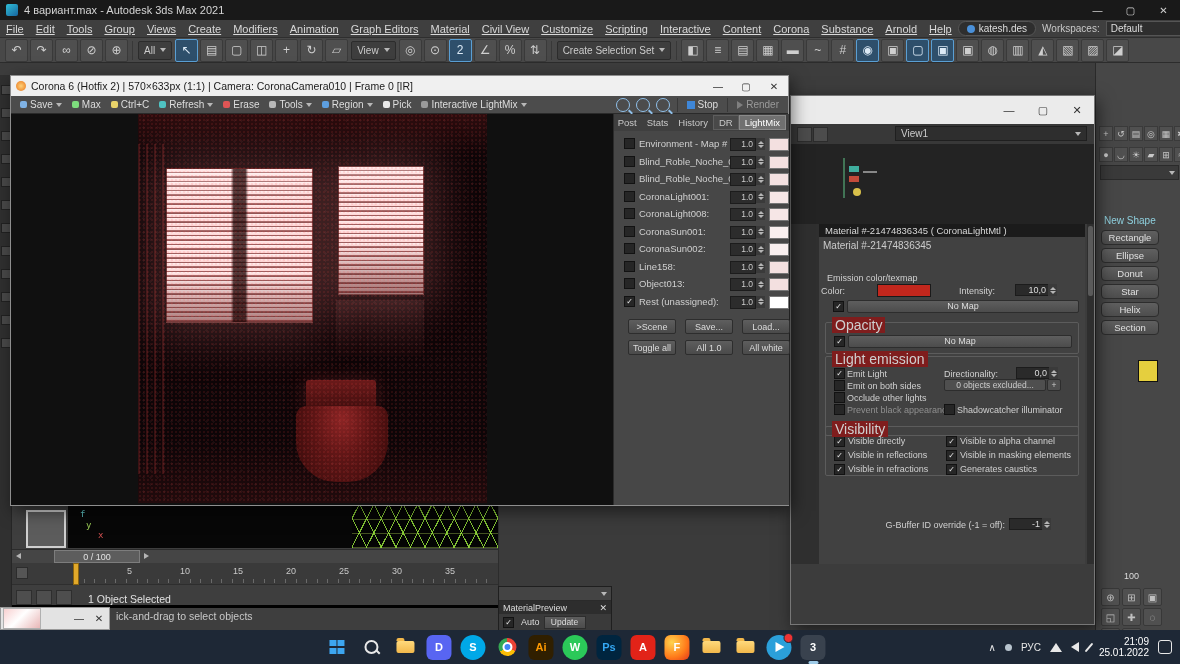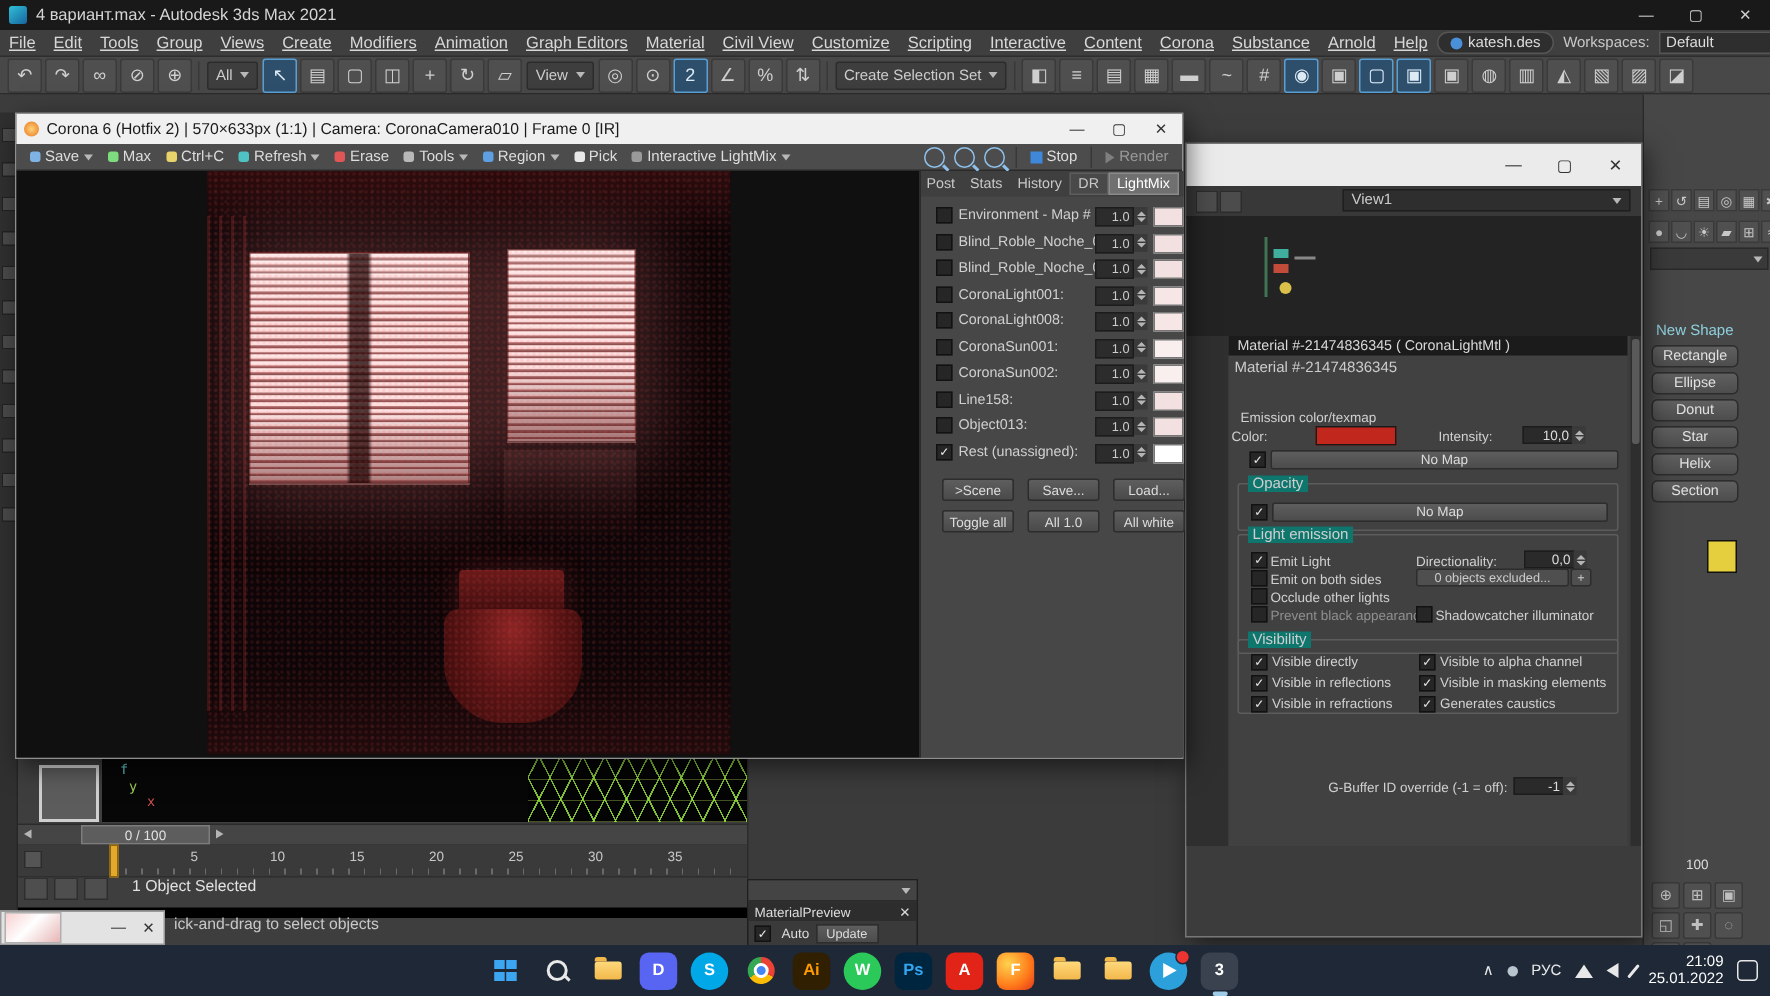--- a/index.html
+++ b/index.html
@@ -58,21 +58,21 @@
   .fs-ar{position:absolute;top:3px;width:0;height:0;border-top:3.5px solid transparent;border-bottom:3.5px solid transparent;}
   .fs-prev{left:4px;border-right:5px solid #b5b5b5;}
   .fs-next{left:132px;border-left:5px solid #b5b5b5;}
   .fs-thumb{position:absolute;left:42px;top:0;width:84px;height:11px;background:#5d5d5d;border:1px solid #7d7d7d;color:#e2e2e2;font-size:9px;display:flex;align-items:center;justify-content:center;}
   .ruler{position:absolute;left:0;top:57px;width:486px;height:21px;background:#3a3a3a;border-bottom:1px solid #2e2e2e;}
   .ruler-minor{position:absolute;left:61px;bottom:1px;right:4px;height:4px;background:repeating-linear-gradient(90deg,#6a6a6a 0 1px,transparent 1px 10.6px);}
   .marker{position:absolute;left:61px;top:0;width:4px;height:20px;background:#e2a92a;border:1px solid #8a6410;}
   .ruler-ticks{position:absolute;left:115px;top:3px;display:flex;}
   .ruler-ticks span{width:53px;font-size:9px;color:#c8c8c8;}
   .key-ic{position:absolute;left:4px;top:4px;width:10px;height:10px;background:#555;border:1px solid #2c2c2c;}
-  .statusrow1{position:absolute;left:0;top:79px;width:486px;height:20px;border-bottom:7px solid #000000;display:flex;align-items:flex-start;}
+  .statusrow1{position:absolute;left:0;top:79px;width:486px;height:20px;border-bottom:3px solid #000000;display:flex;align-items:flex-end;}
   .st-ic{width:14px;height:13px;background:#4e4e4e;border:1px solid #2e2e2e;margin-left:4px;}
   .seltext{margin-left:16px;font-size:10.5px;color:#e2e2e2;}
   .hinttext{position:absolute;left:104px;top:104px;font-size:10.5px;color:#c8c8c8;}
   .midfill{position:absolute;left:498px;top:506px;width:292px;height:124px;background:#3b3b3b;border-left:1px solid #2c2c2c;}
   
   .cwin{position:absolute;left:10px;top:75px;width:779px;height:431px;background:#2b2b2b;border:1px solid #8e8e8e;box-shadow:3px 5px 16px rgba(0,0,0,.55);z-index:5;box-sizing:border-box;}
   .cwin-title{height:20px;background:#f0f0f0;color:#1a1a1a;font-size:10.5px;display:flex;align-items:center;padding-left:5px;gap:5px;}
   .corona-logo{width:10px;height:10px;border-radius:50%;background:radial-gradient(#ffd27a,#e8741a);flex:none;}
   .cwin-title .wbtn{color:#333;width:28px;}
   .ctb{position:absolute;left:0;top:20px;width:100%;height:18px;background:#4c4c4c;border-bottom:1px solid #2a2a2a;display:flex;align-items:center;font-size:10px;color:#ddd;box-sizing:border-box;padding:0 4px;}
@@ -140,21 +140,21 @@
   .lbl{position:absolute;font-size:9px;color:#d0d0d0;white-space:nowrap;}
   .lbl.dim{color:#8f8f8f;}
   .params .cb,.grp .cb{position:absolute;}
   .cb.inline{position:static;display:inline-block;margin-right:3px;}
   .numbox{position:absolute;width:30px;height:10px;background:#2a2a2a;border:1px solid #1c1c1c;color:#ddd;font-size:9px;text-align:right;padding-right:2px;line-height:10px;}
   .params .spin{position:absolute;}
   .swatch{position:absolute;border:1px solid #1a1a1a;}
   .btn-wide{position:absolute;height:11px;background:linear-gradient(#5e5e5e,#4c4c4c);border:1px solid #2d2d2d;border-radius:2px;color:#ddd;font-size:9px;text-align:center;line-height:11px;}
   .btn-sm{position:absolute;height:10px;background:#4f4f4f;border:1px solid #2d2d2d;border-radius:2px;color:#ccc;font-size:8.5px;text-align:center;line-height:10px;white-space:nowrap;overflow:hidden;}
   .grp{position:absolute;border:1px solid #5c5c5c;border-radius:2px;box-sizing:border-box;}
-  .gtitle{position:absolute;top:-6px;left:6px;background:#0f766e;padding:0 3px;font-size:10px;color:#cfcfcf;}
+  .gtitle{position:absolute;top:-6px;left:6px;background:#7f1d1d;padding:0 3px;font-size:14px;color:#cfcfcf;}
   .vrow{display:flex;padding-left:8px;height:14px;align-items:center;font-size:9px;color:#d0d0d0;}
   .vcell{display:flex;align-items:center;white-space:nowrap;}
   .vcell.l{width:112px;}
   .mscroll{position:absolute;left:296px;top:128px;width:7px;height:340px;background:#2e2e2e;}
   .mthumb{position:absolute;left:1px;top:2px;width:5px;height:70px;background:#5a5a5a;border-radius:2px;}
   
   .mpwin{position:absolute;left:498px;top:586px;width:114px;height:46px;background:#3a3a3a;border:1px solid #1f1f1f;z-index:6;font-size:9.5px;color:#ddd;box-sizing:border-box;}
   .mp-drop{height:13px;background:#444;border-bottom:1px solid #2a2a2a;display:flex;align-items:center;justify-content:flex-end;padding-right:4px;}
   .mp-title{height:13px;background:#2d2d2d;display:flex;align-items:center;justify-content:space-between;padding:0 4px;font-size:9px;}
   .mp-row{height:16px;display:flex;align-items:center;gap:4px;padding-left:4px;font-size:9px;}

